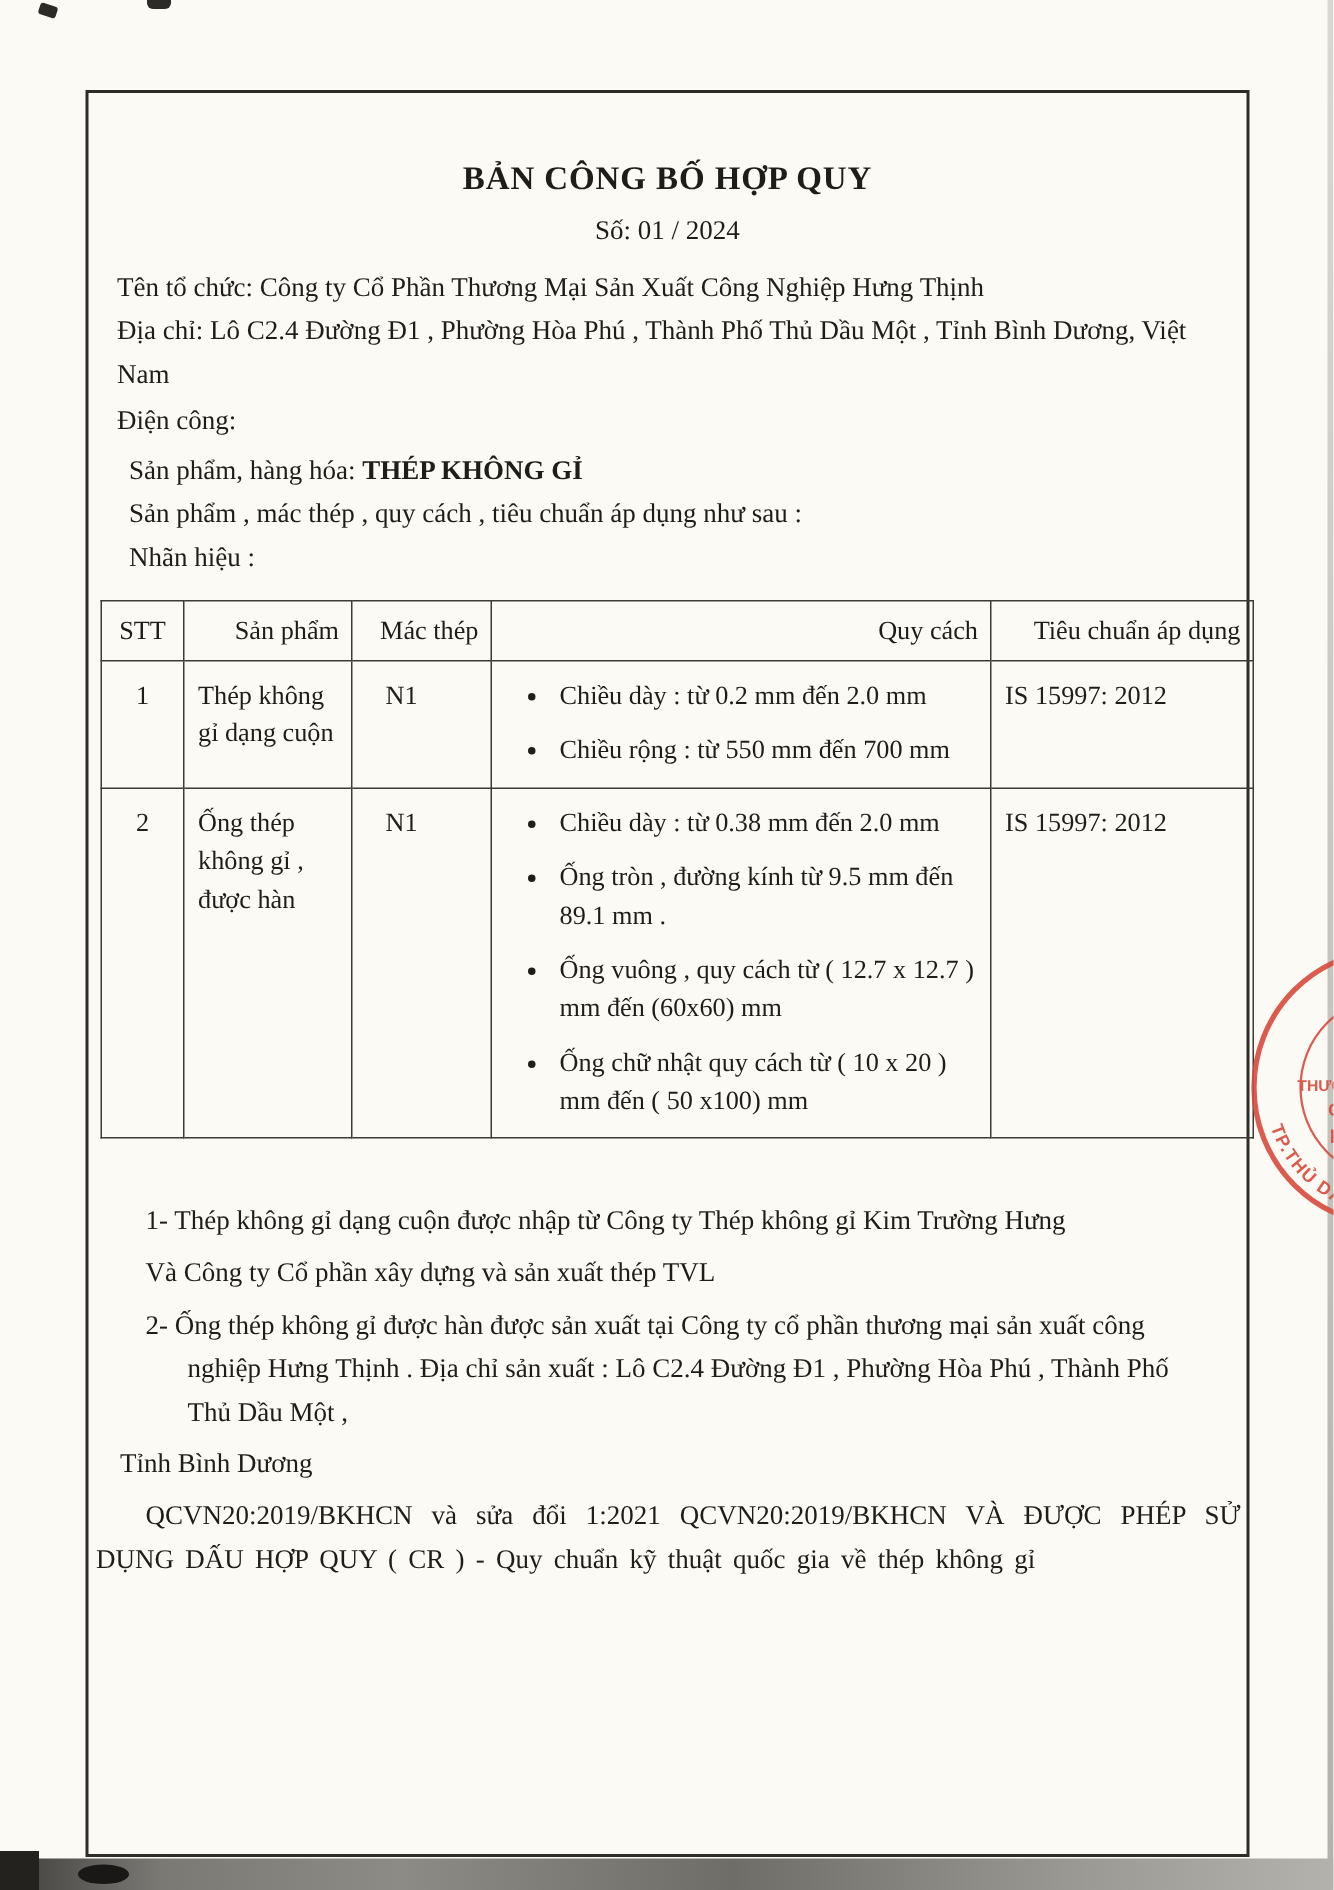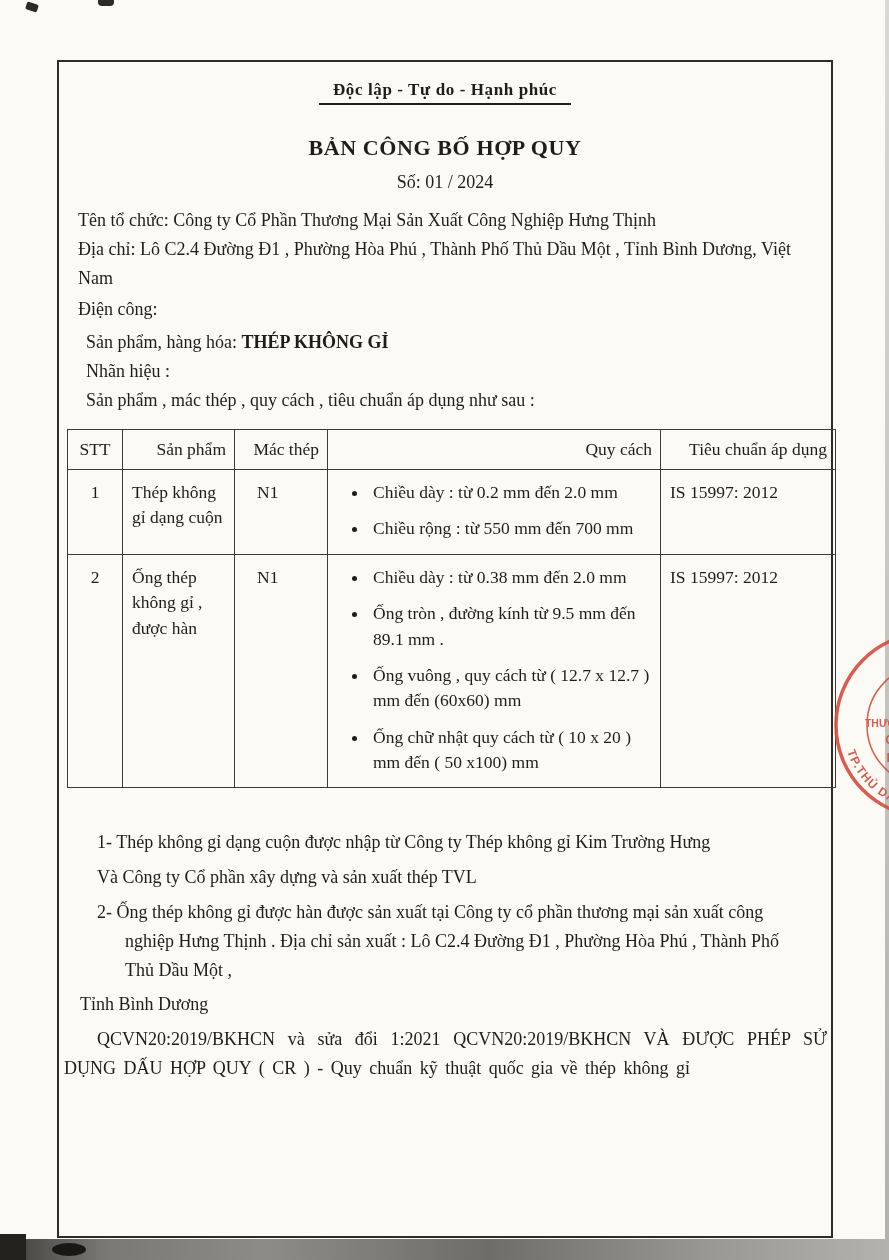--- a/index.html
+++ b/index.html
@@ -94,35 +94,32 @@
 
 <div class="artifact a1"></div>
 <div class="artifact a2"></div>
 <div class="right-edge"></div>
 
 <div class="page-border"></div>
 
 <div class="content">
 
   <div class="header">
-    <div class="motto-wrap">
-      <span class="motto">Độc lập - Tự do - Hạnh phúc</span>
-    </div>
   </div>
 
   <div class="doc-title">BẢN CÔNG BỐ HỢP QUY</div>
   <div class="doc-number">Số: 01 / 2024</div>
 
   <div class="info">
     <p>Tên tổ chức: Công ty Cổ Phần Thương Mại Sản Xuất Công Nghiệp Hưng Thịnh</p>
     <p>Địa chỉ: Lô C2.4 Đường Đ1 , Phường Hòa Phú , Thành Phố Thủ Dầu Một , Tỉnh Bình Dương, Việt Nam</p>
     <p class="phone">Điện công:</p>
     <p class="indent product"><span>Sản phẩm, hàng hóa: </span><span class="bold">THÉP KHÔNG GỈ</span></p>
+    <p class="indent">Sản phẩm , mác thép , quy cách , tiêu chuẩn áp dụng như sau :</p>
     <p class="indent">Nhãn hiệu :</p>
-    <p class="indent">Sản phẩm , mác thép , quy cách , tiêu chuẩn áp dụng như sau :</p>
   </div>
 
   <table class="spec">
     <colgroup>
       <col class="col-stt">
         <col class="col-sp">
         <col class="col-mac">
         <col class="col-qc">
         <col class="col-tc">
     </colgroup>

